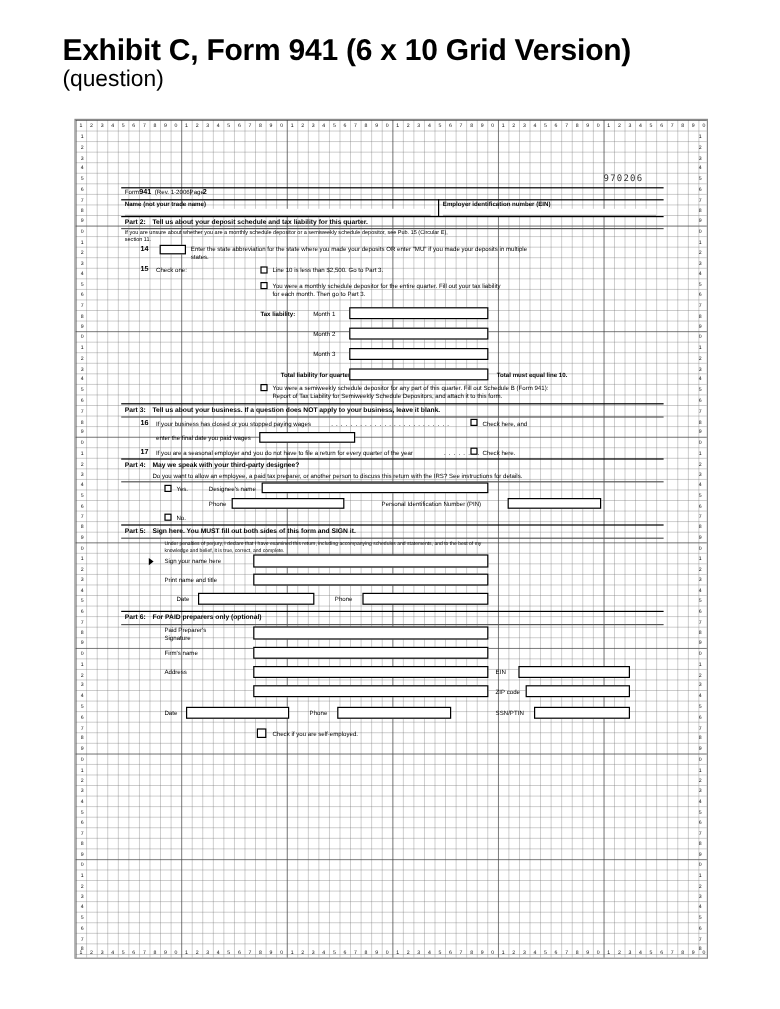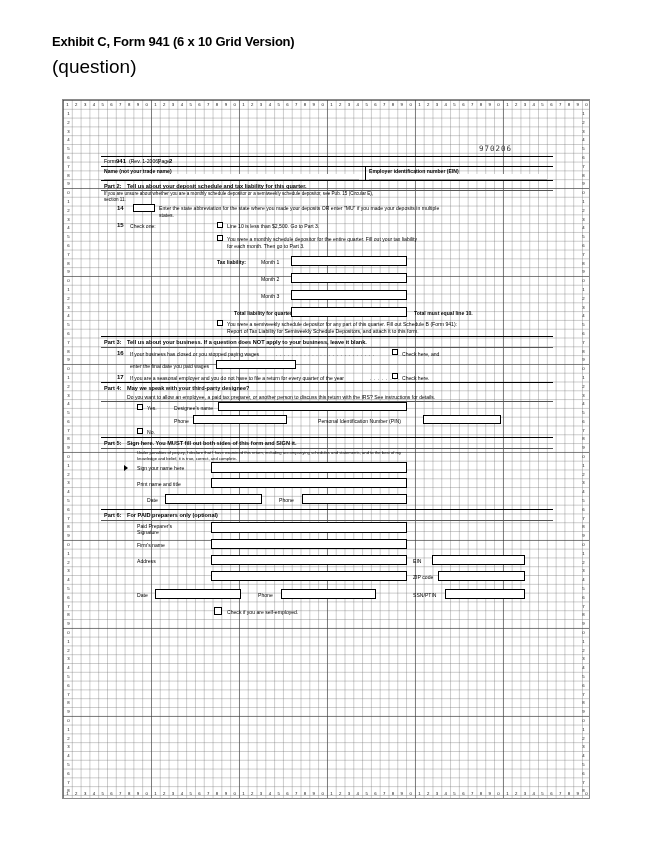--- a/index.html
+++ b/index.html
@@ -17,21 +17,21 @@
   }
 
   
   .page-heading {
     position: absolute;
     left: 52px;
     top: 30px;
     width: 560px;
   }
   .page-heading .line1 {
-    font-size: 13px;
+    font-size: 25px;
     font-weight: bold;
     letter-spacing: -0.2px;
     line-height: 24px;
     white-space: nowrap;
   }
   .page-heading .line2 {
     font-size: 19px;
     font-weight: normal;
     line-height: 24px;
     margin-top: 1px;
@@ -122,20 +122,21 @@
   .txt { position: absolute; white-space: nowrap; }
   .txt.small { font-size: 4.6px; }
   .txt.tiny { font-size: 4.2px; }
   .hdr { font-weight: bold; font-size: 5.6px; }
   .serial {
     position: absolute;
     font-family: "DejaVu Sans Mono", monospace;
     font-size: 7.5px;
     letter-spacing: 1px;
     color: #333;
+    padding-left: 24px;
   }
   .dots { letter-spacing: 0.6px; }
   .arrow {
     position: absolute;
     width: 0; height: 0;
     border-top: 3.2px solid transparent;
     border-bottom: 3.2px solid transparent;
     border-left: 4.4px solid #000;
   }
   .cbox {

